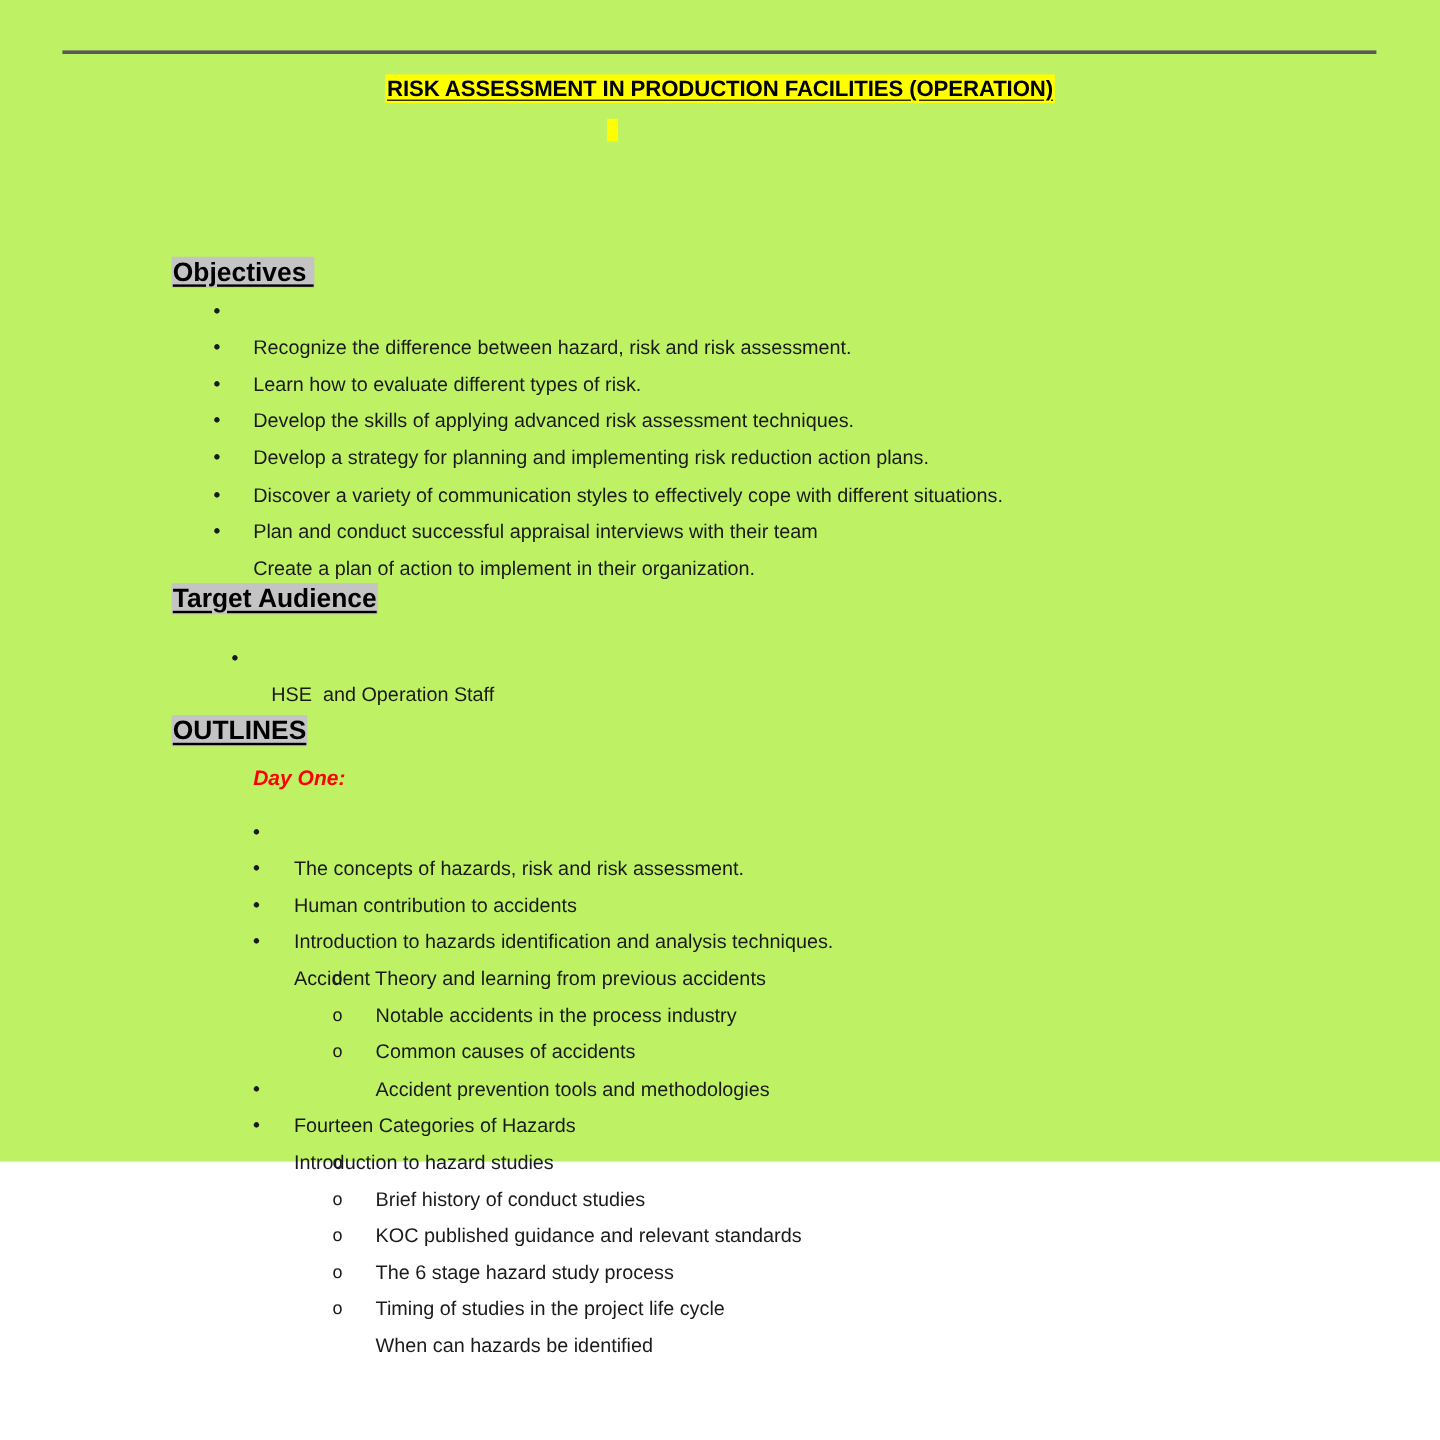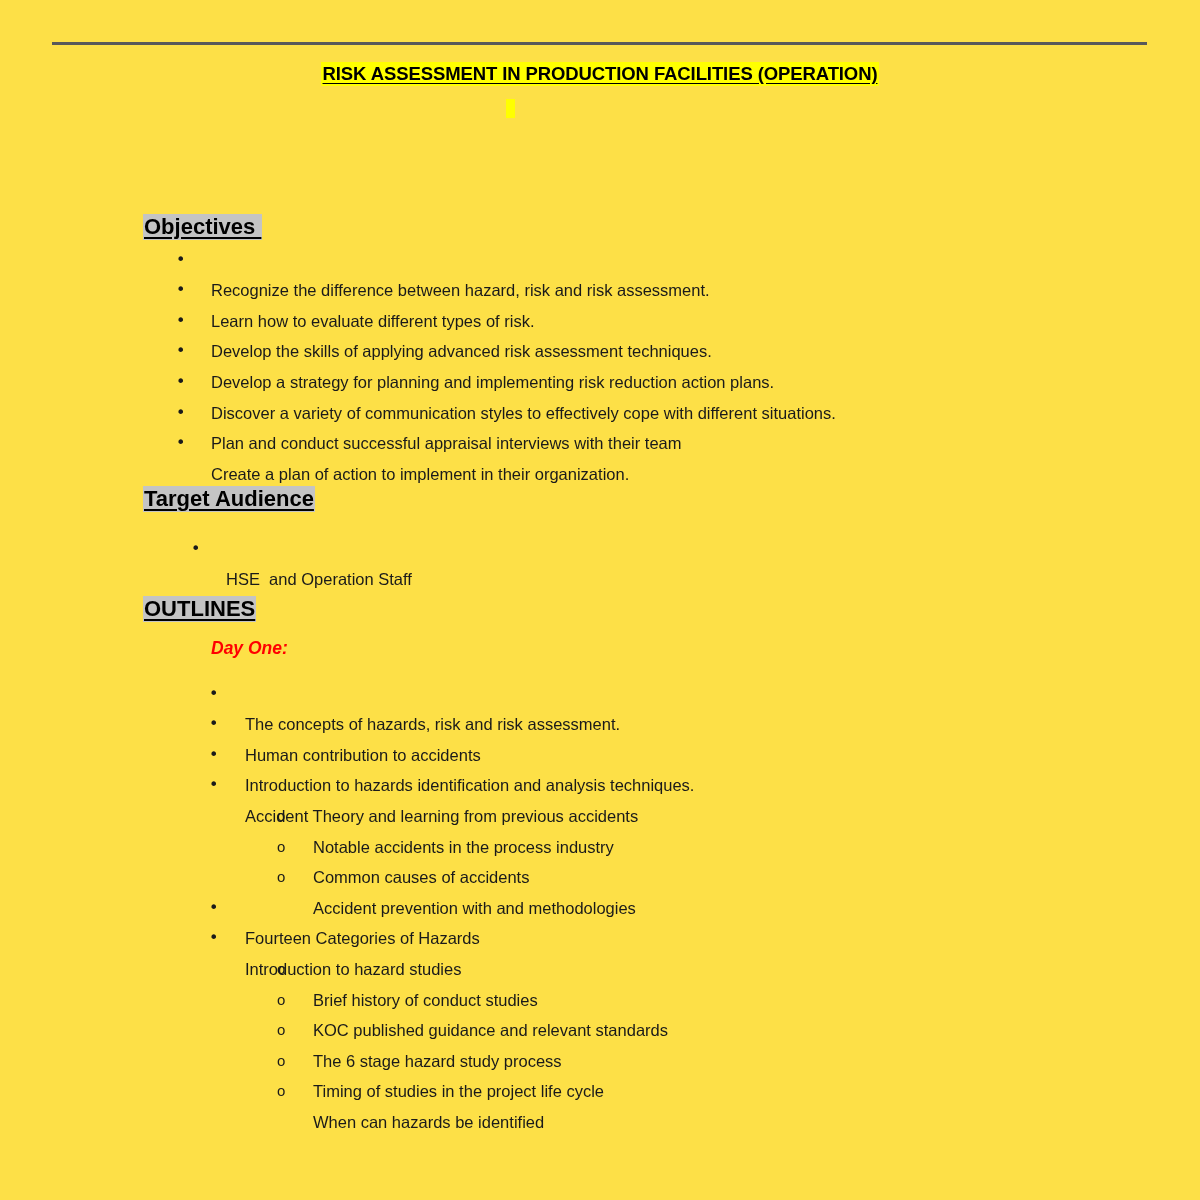--- a/index.html
+++ b/index.html
@@ -13,22 +13,22 @@
     height: 1200px;
     font-family: "Liberation Sans", sans-serif;
     color: #1a1a1a;
     overflow: hidden;
     position: relative;
   }
 
   .page {
     position: relative;
     width: 1200px;
-    height: 1200px;
-    background: #fde047;
+    height: 968px;
+    background: #bef264;
   }
 
   
   .top-rule {
     position: absolute;
     left: 52px;
     top: 42px;
     width: 1095px;
     height: 3px;
     background: #595959;
@@ -246,21 +246,21 @@
       <li class="li lvl2">
         <span class="marker">o</span>
         <span class="txt">Notable accidents in the process industry</span>
       </li>
       <li class="li lvl2">
         <span class="marker">o</span>
         <span class="txt">Common causes of accidents</span>
       </li>
       <li class="li lvl2">
         <span class="marker">o</span>
-        <span class="txt">Accident prevention with and methodologies</span>
+        <span class="txt">Accident prevention tools and methodologies</span>
       </li>
       <li class="li lvl1b">
         <span class="marker bullet-glyph">•</span>
         <span class="txt">Fourteen Categories of Hazards</span>
       </li>
       <li class="li lvl1b">
         <span class="marker bullet-glyph">•</span>
         <span class="txt">Introduction to hazard studies</span>
       </li>
       <li class="li lvl2">

